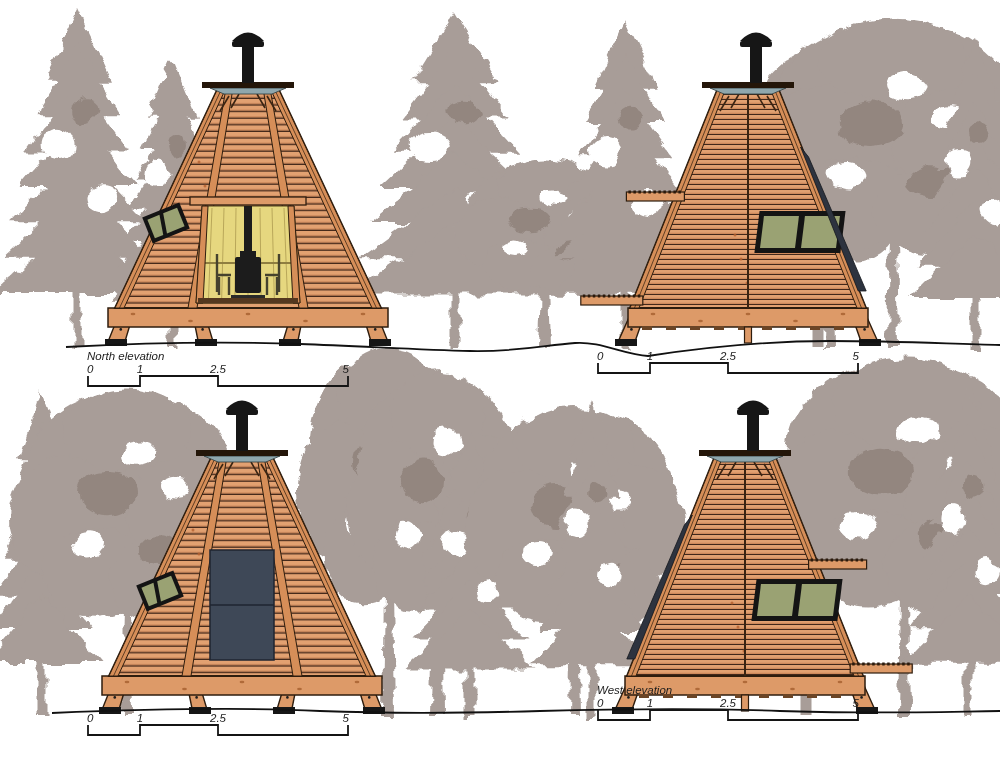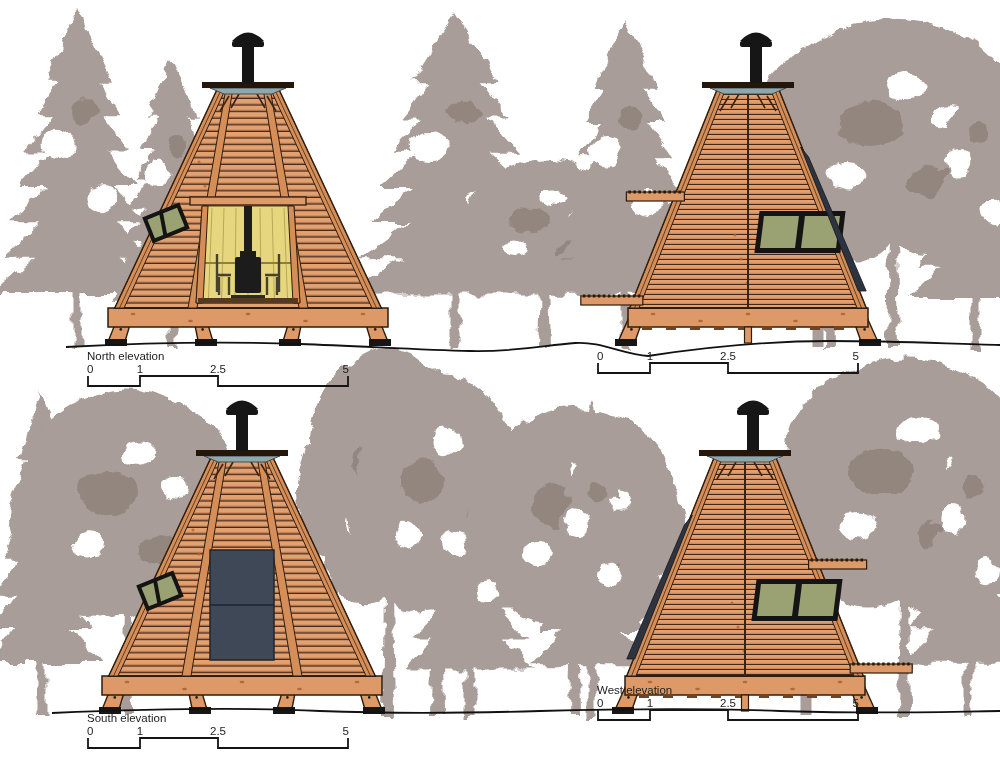--- a/index.html
+++ b/index.html
@@ -2,20 +2,21 @@
 <html><head>
 <meta charset="utf-8">
 <style>
   html,body{margin:0;padding:0;background:#ffffff;}
   .sheet{
     position:relative;
     width:1000px;height:773px;
     background:#ffffff;
     overflow:hidden;
     font-family:"Liberation Sans",sans-serif;
+    font-style:italic;
   }
   #scene{position:absolute;left:0;top:0;}
   .caption{position:absolute;color:#1c1c1c;}
   .caption .lbl{
     font-size:11.5px;line-height:12px;margin:0 0 1px 1px;
     font-family:"Liberation Sans",sans-serif;
   }
   .sb{display:block;}
   .sb text{
     font-family:"Liberation Sans",sans-serif;
@@ -557,21 +558,20 @@
     <svg class="sb" width="268" height="26" viewBox="0 0 268 26">
       <text x="1" y="10" text-anchor="start">0</text>
       <text x="54" y="10" text-anchor="middle">1</text>
       <text x="132" y="10" text-anchor="middle">2.5</text>
       <text x="263" y="10" text-anchor="end">5</text>
       <path d="M2,13 L2,23 L54,23 L54,13 L132,13 L132,23 L262,23 L262,13"></path>
     </svg>
   </div>
 
   <div class="caption" style="left:86px;top:712px;">
-    <div class="lbl">South elevation</div>
     <svg class="sb" width="268" height="26" viewBox="0 0 268 26">
       <text x="1" y="10" text-anchor="start">0</text>
       <text x="54" y="10" text-anchor="middle">1</text>
       <text x="132" y="10" text-anchor="middle">2.5</text>
       <text x="263" y="10" text-anchor="end">5</text>
       <path d="M2,13 L2,23 L54,23 L54,13 L132,13 L132,23 L262,23 L262,13"></path>
     </svg>
   </div>
 
   <div class="caption" style="left:596px;top:684px;">

